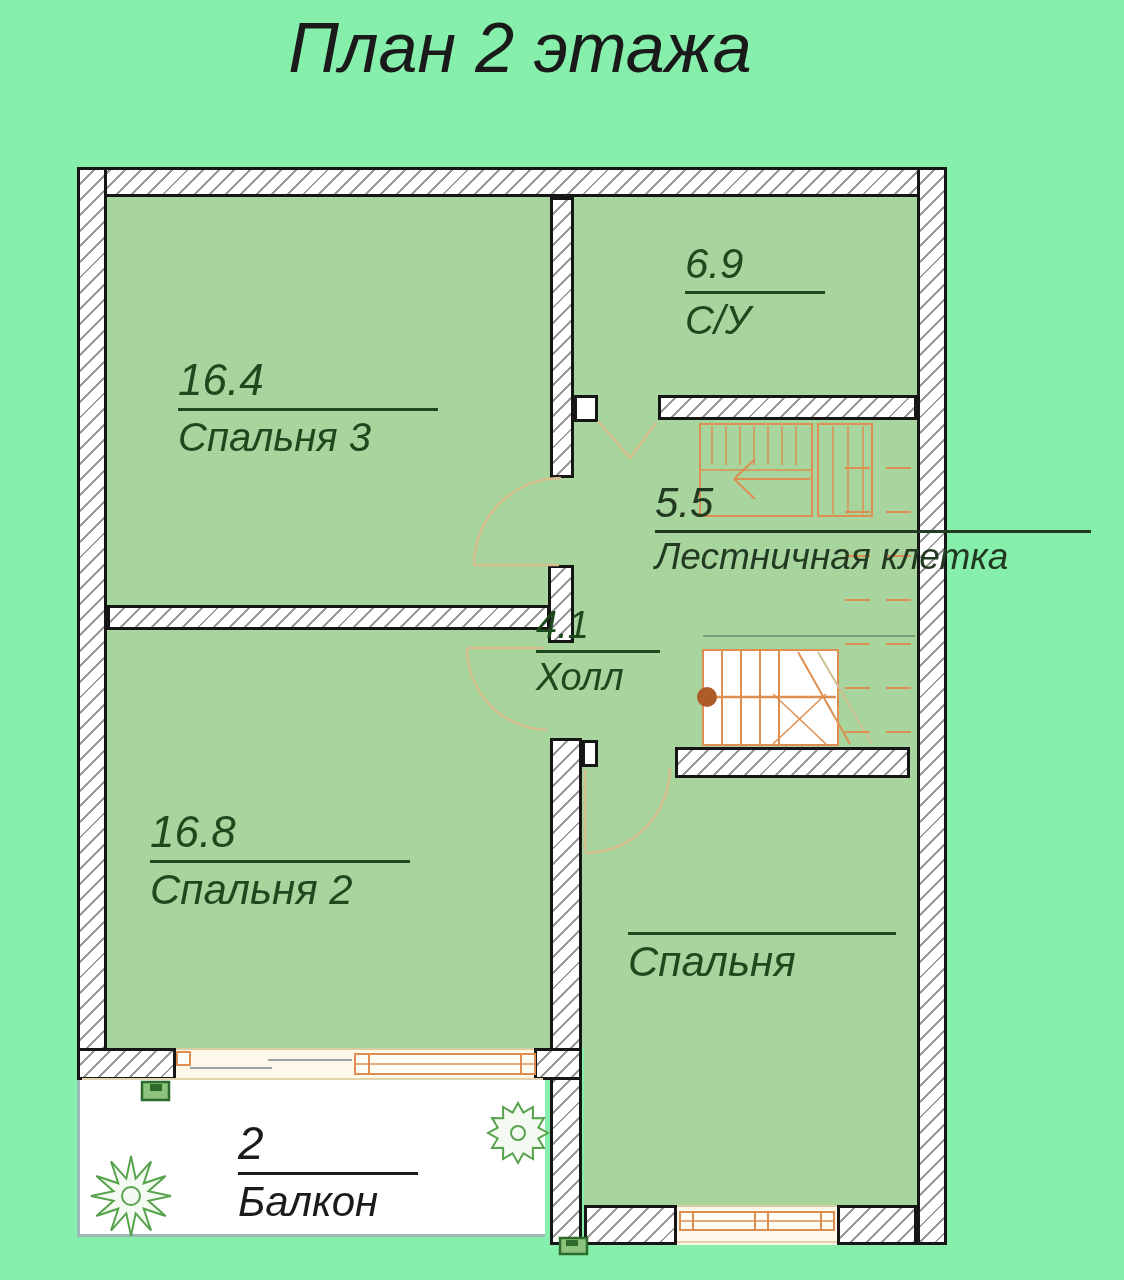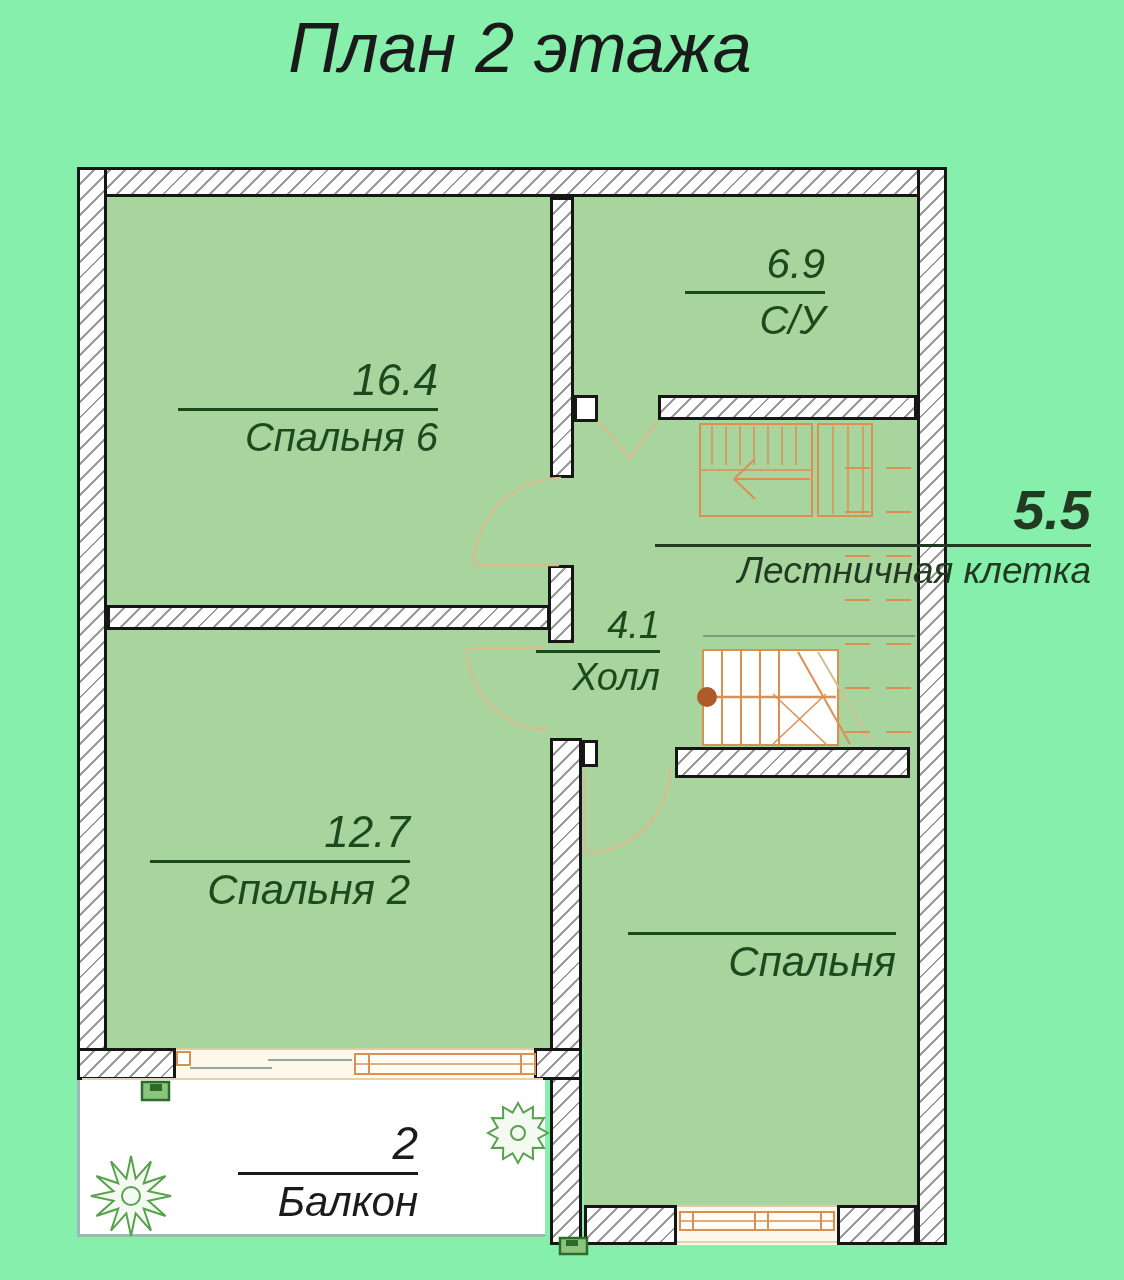--- a/index.html
+++ b/index.html
@@ -8,29 +8,29 @@
   .title{position:absolute;left:230px;top:8px;width:580px;text-align:center;
          font-size:70px;font-style:italic;color:#1a1a1a;white-space:nowrap;}
   .green{position:absolute;background:#a8d49e;}
   .band{position:absolute;background:#fdf8ea;border-top:2px solid #d8cda4;box-sizing:border-box;}
   .wall{position:absolute;box-sizing:border-box;border:3px solid #161616;
         background:repeating-linear-gradient(135deg,#ffffff 0 9px,#9a9a9a 9px 11px);}
   .jamb{position:absolute;box-sizing:border-box;border:3px solid #161616;background:#ffffff;}
   .balcony{position:absolute;left:77px;top:1080px;width:468px;height:157px;background:#ffffff;
            border-left:3px solid #9db8b8;border-bottom:3px solid #9db8b8;box-sizing:border-box;}
   svg.overlay{position:absolute;left:0;top:0;width:1124px;height:1280px;pointer-events:none;}
-  .room-label{position:absolute;text-align:right;font-style:italic;color:#1d4a1d;z-index:30;}
+  .room-label{position:absolute;text-align:left;font-style:italic;color:#1d4a1d;z-index:30;}
   .room-label .num{font-size:44px;line-height:1;}
   .room-label .bar{border-top:3px solid currentColor;margin:6px 0 5px;width:100%;}
   .room-label .nm{font-size:40px;line-height:1.05;white-space:nowrap;}
   .lb-b3{left:178px;top:358px;width:260px;}
   .lb-su{left:685px;top:243px;width:140px;}
   .lb-su .num{font-size:42px;}
   .lb-st{left:655px;top:482px;width:436px;color:#223a22;}
-  .lb-st .num{font-size:56px;font-weight:bold;}
+  .lb-st .num{font-size:42px;}
   .lb-st .nm{font-size:37px;}
   .lb-hall{left:536px;top:606px;width:124px;}
   .lb-hall .num,.lb-hall .nm{font-size:38px;}
   .lb-b2{left:150px;top:810px;width:260px;}
   .lb-b2 .nm{font-size:42px;}
   .lb-bed{left:628px;top:926px;width:268px;}
   .lb-bed .nm{font-size:42px;}
   .lb-balc{left:238px;top:1120px;width:180px;color:#1b1b1b;}
   .lb-balc .num{font-size:46px;}
   .lb-balc .nm{font-size:42px;}
@@ -155,21 +155,21 @@
       <polygon points="171,1196 148.4,1200.7 165.6,1216 143.7,1208.7 151,1230.6 135.7,1213.4 131,1236 126.3,1213.4 111,1230.6 118.3,1208.7 96.4,1216 113.6,1200.7 91,1196 113.6,1191.3 96.4,1176 118.3,1183.3 111,1161.4 126.3,1178.6 131,1156 135.7,1178.6 151,1161.4 143.7,1183.3 165.6,1176 148.4,1191.3"></polygon>
       <circle cx="131" cy="1196" r="9" fill="none"></circle>
       <polygon points="548,1133 538.3,1138.4 544,1148 532.8,1147.8 533,1159 523.4,1153.3 518,1163 512.6,1153.3 503,1159 503.2,1147.8 492,1148 497.7,1138.4 488,1133 497.7,1127.6 492,1118 503.2,1118.2 503,1107 512.6,1112.7 518,1103 523.4,1112.7 533,1107 532.8,1118.2 544,1118 538.3,1127.6"></polygon>
       <circle cx="518" cy="1133" r="7" fill="none"></circle>
     </g>
   </svg>
 
   <div class="room-label lb-b3">
     <div class="num">16.4</div>
     <div class="bar"></div>
-    <div class="nm">Спальня 6</div>
+    <div class="nm">Спальня 3</div>
   </div>
 
   <div class="room-label lb-su">
     <div class="num">6.9</div>
     <div class="bar"></div>
     <div class="nm">С/У</div>
   </div>
 
   <div class="room-label lb-st">
     <div class="num">5.5</div>
@@ -177,21 +177,21 @@
     <div class="nm">Лестничная клетка</div>
   </div>
 
   <div class="room-label lb-hall">
     <div class="num">4.1</div>
     <div class="bar"></div>
     <div class="nm">Холл</div>
   </div>
 
   <div class="room-label lb-b2">
-    <div class="num">12.7</div>
+    <div class="num">16.8</div>
     <div class="bar"></div>
     <div class="nm">Спальня 2</div>
   </div>
 
   <div class="room-label lb-bed">
     <div class="bar"></div>
     <div class="nm">Спальня</div>
   </div>
 
   <div class="room-label lb-balc">

